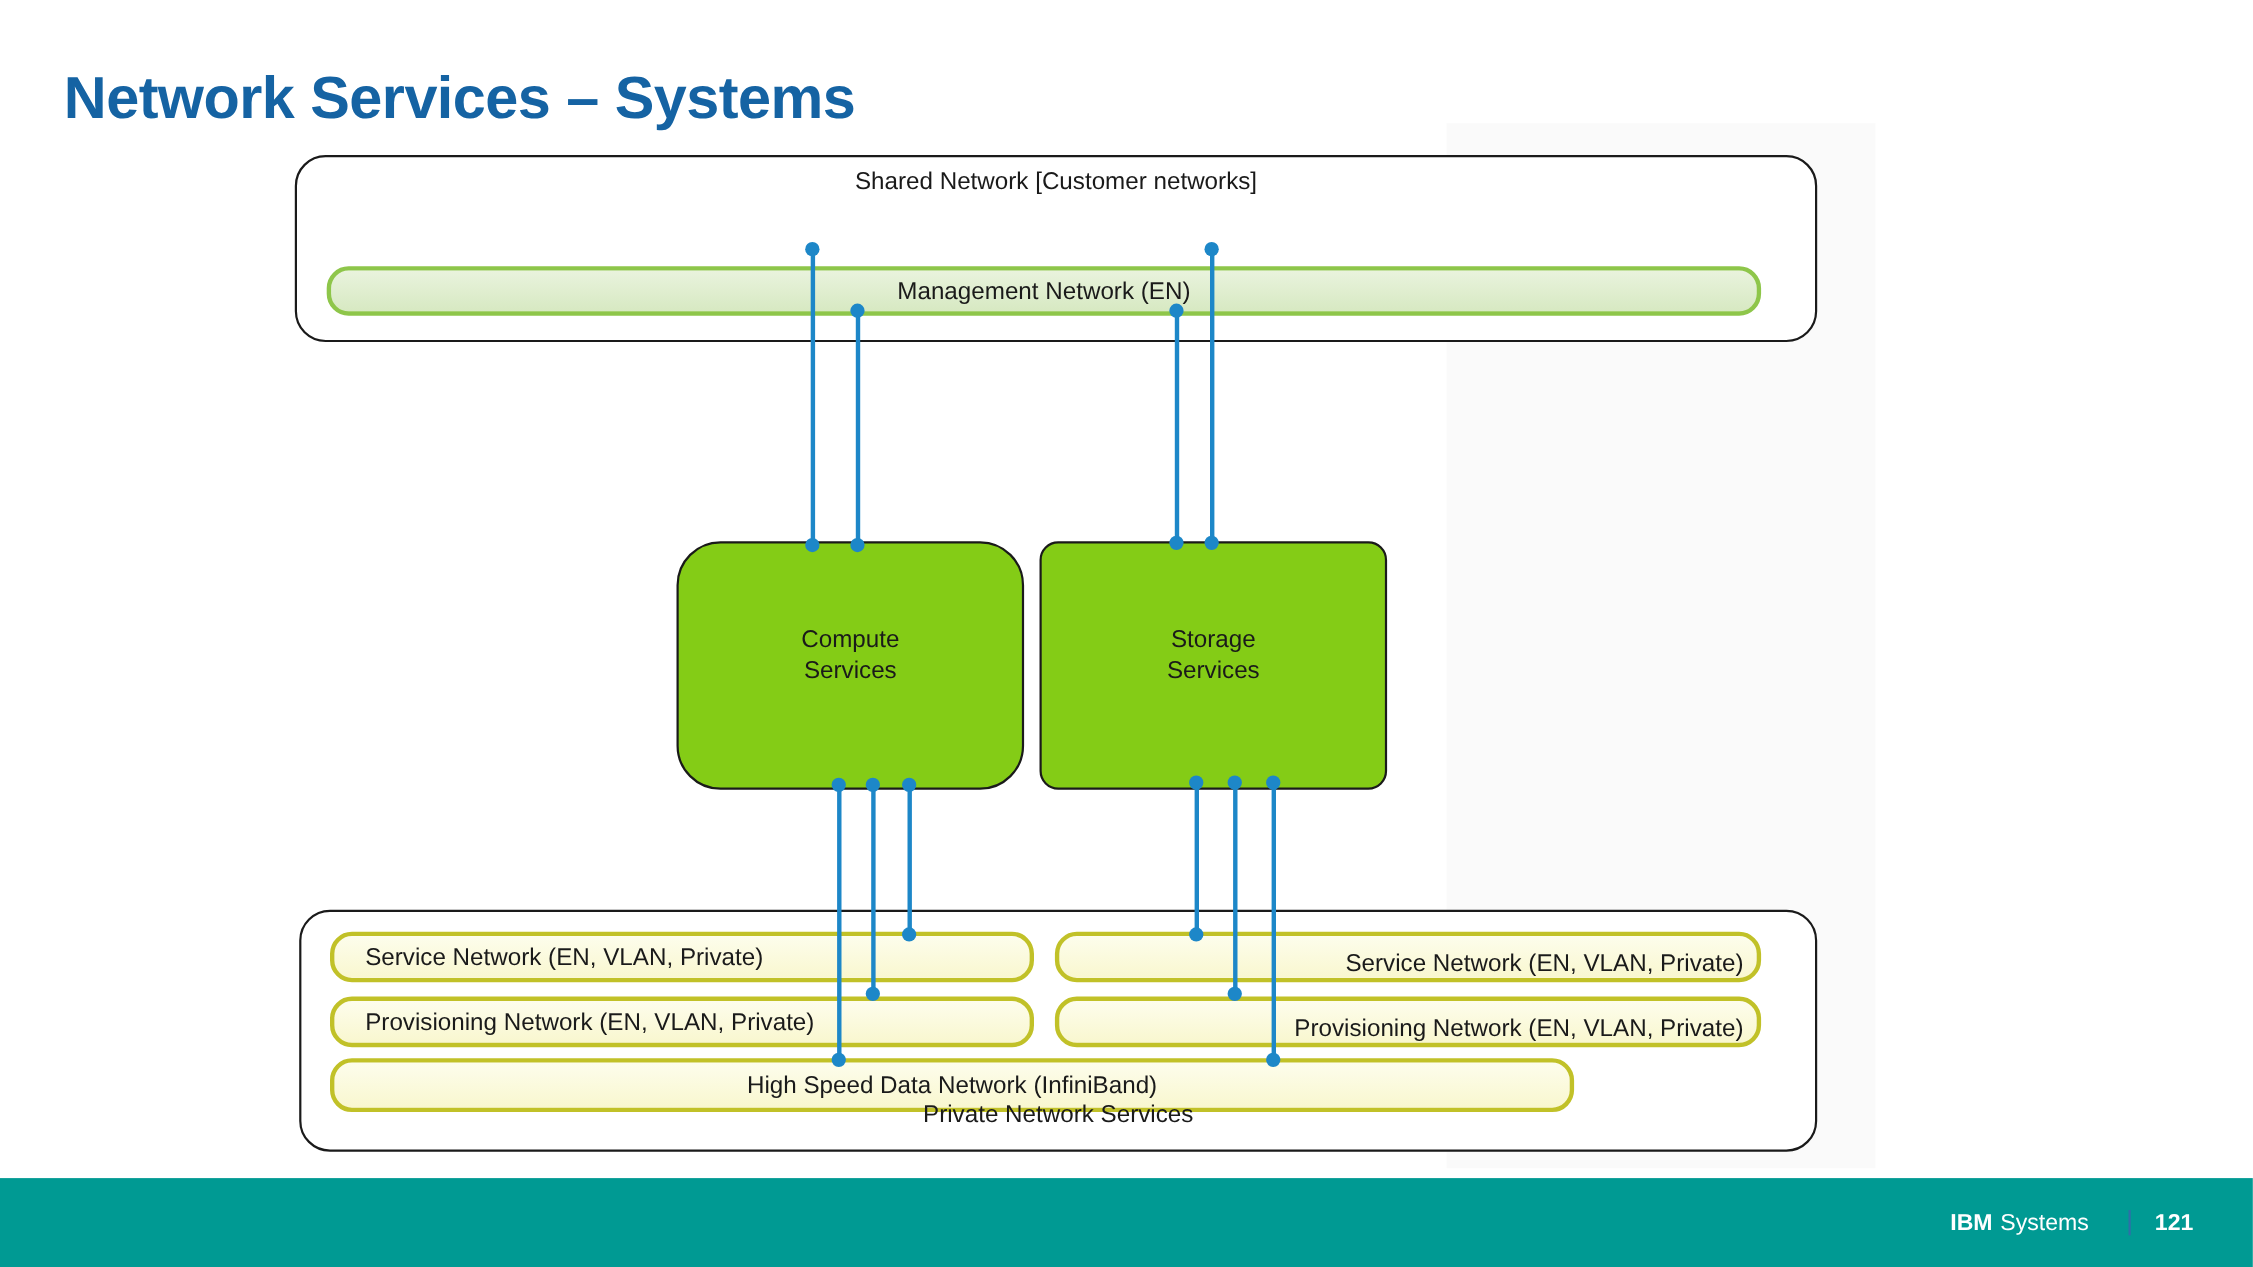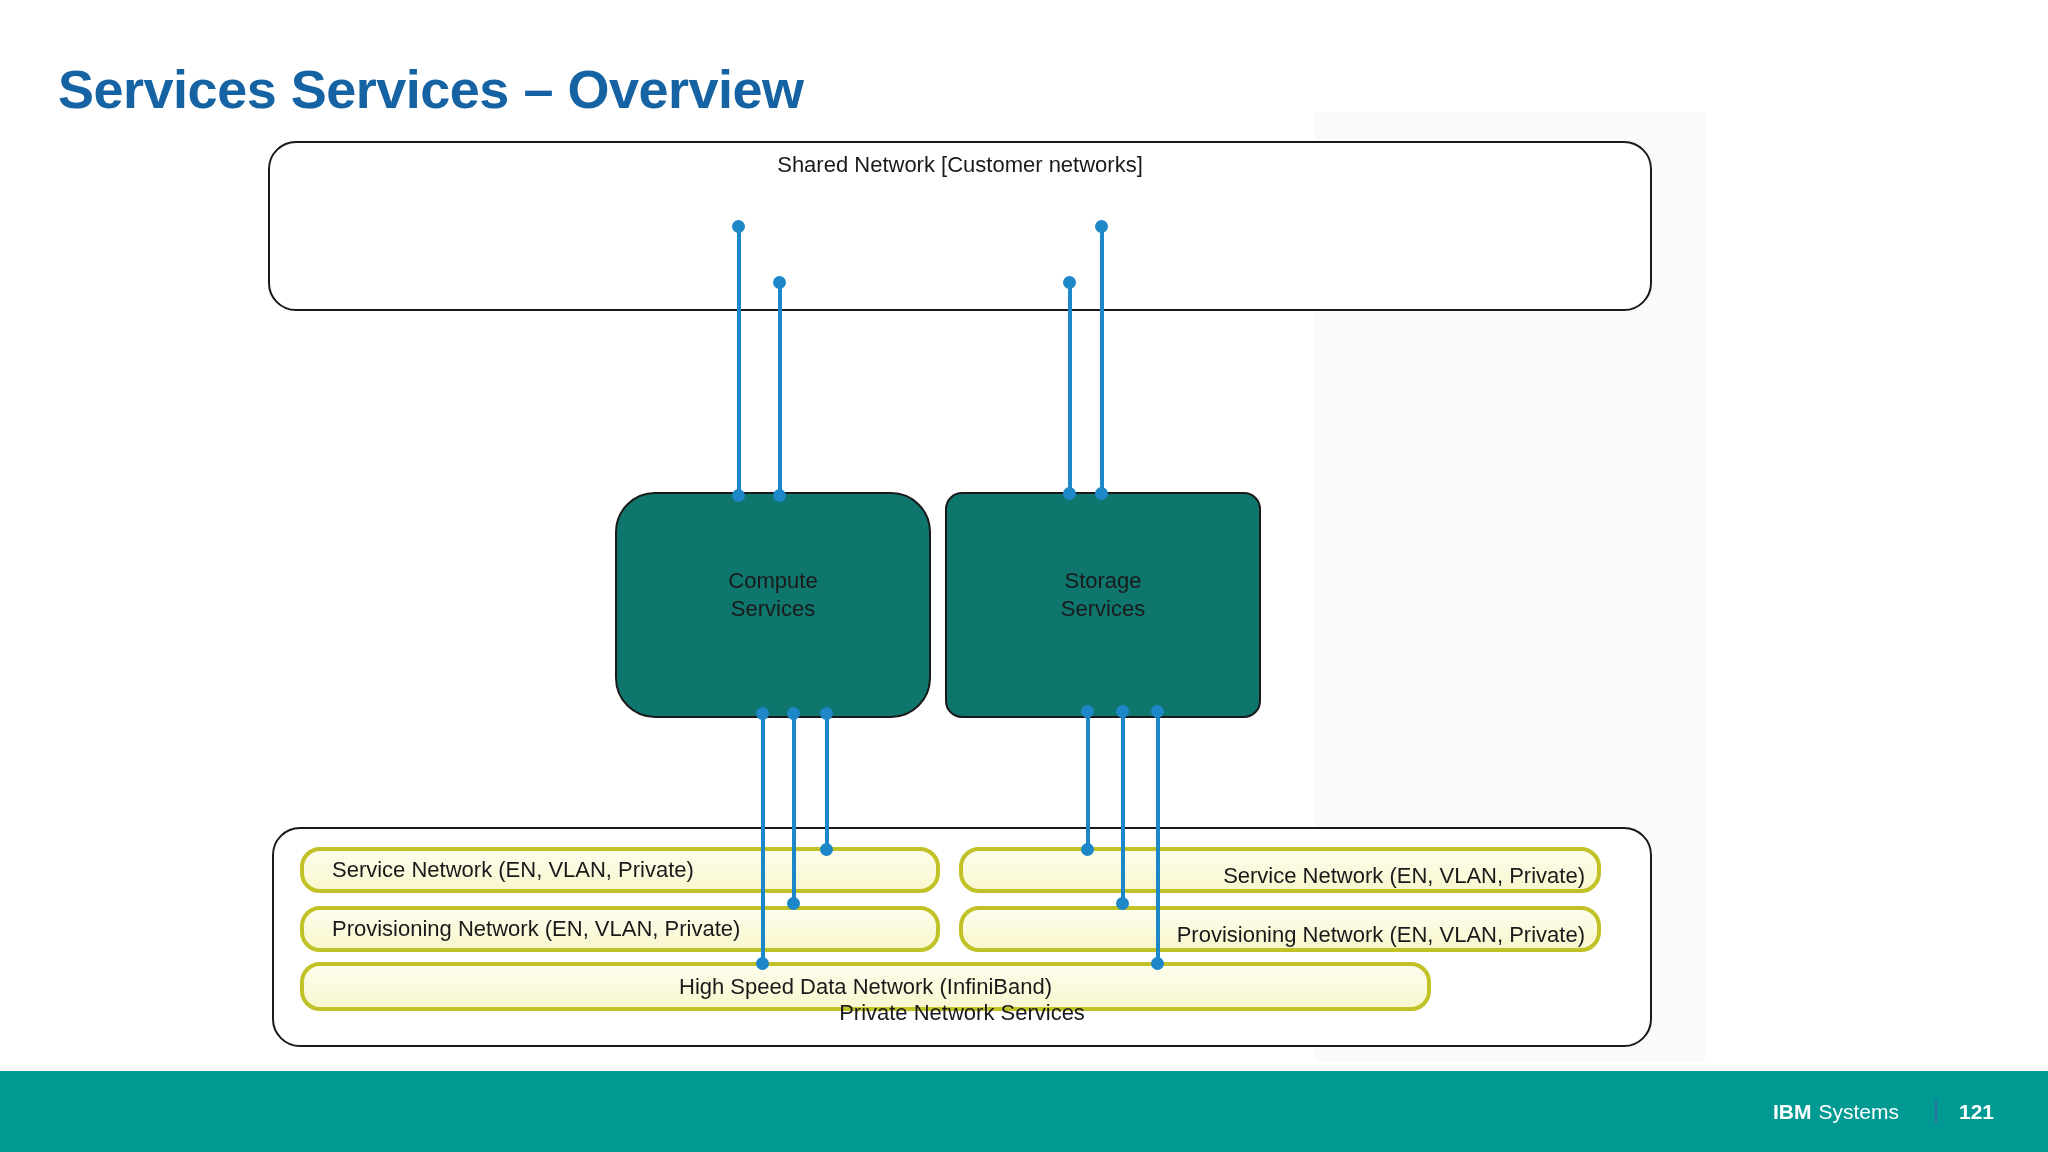--- a/index.html
+++ b/index.html
@@ -55,21 +55,21 @@
   .ybar.right-text .bar-text{transform:translateY(6px);}
   .ybar.center-text{justify-content:center;}
   .service-left{left:26px;top:18px;width:640px;}
   .service-right{left:685px;top:18px;width:642px;}
   .prov-left{left:26px;top:77px;width:640px;}
   .prov-right{left:685px;top:77px;width:642px;}
   .highspeed{left:26px;top:133px;width:1131px;height:49px;}
 
   
   .svc-box{
-    position:absolute;top:492px;width:312px;height:222px;background:#0f766e;
+    position:absolute;top:492px;width:312px;height:222px;background:#84cc16;
     border:2.5px solid #1a1a1a;border-radius:40px;
     display:flex;align-items:center;justify-content:center;text-align:center;
   }
   .compute-box{left:615px;}
   .storage-box{left:945px;border-radius:17px;}
   .svc-label{font-size:22px;line-height:28px;color:#1a1a1a;transform:translateY(-10px);}
   .svc-label span{display:block;}
 
   
   .vline{position:absolute;width:4px;background:#1d87c8;z-index:5;}
@@ -89,24 +89,27 @@
   }
   .page-number{font-weight:700;}
 </style>
 </head>
 <body>
 
 <div class="slide">
 
   <div class="bg-band"></div>
 
-  <h1 class="page-title">Services Services – Overview</h1>
+  <h1 class="page-title">Network Services – Systems</h1>
 
   <div class="outer-box shared-box">
     <div class="box-label">Shared Network [Customer networks]</div>
+    <div class="gbar mgmt-bar">
+      <span class="bar-text">Management Network (EN)</span>
+    </div>
   </div>
 
   <div class="svc-box compute-box">
     <div class="svc-label">
       <span>Compute</span>
       <span>Services</span>
     </div>
   </div>
   <div class="svc-box storage-box">
     <div class="svc-label">

